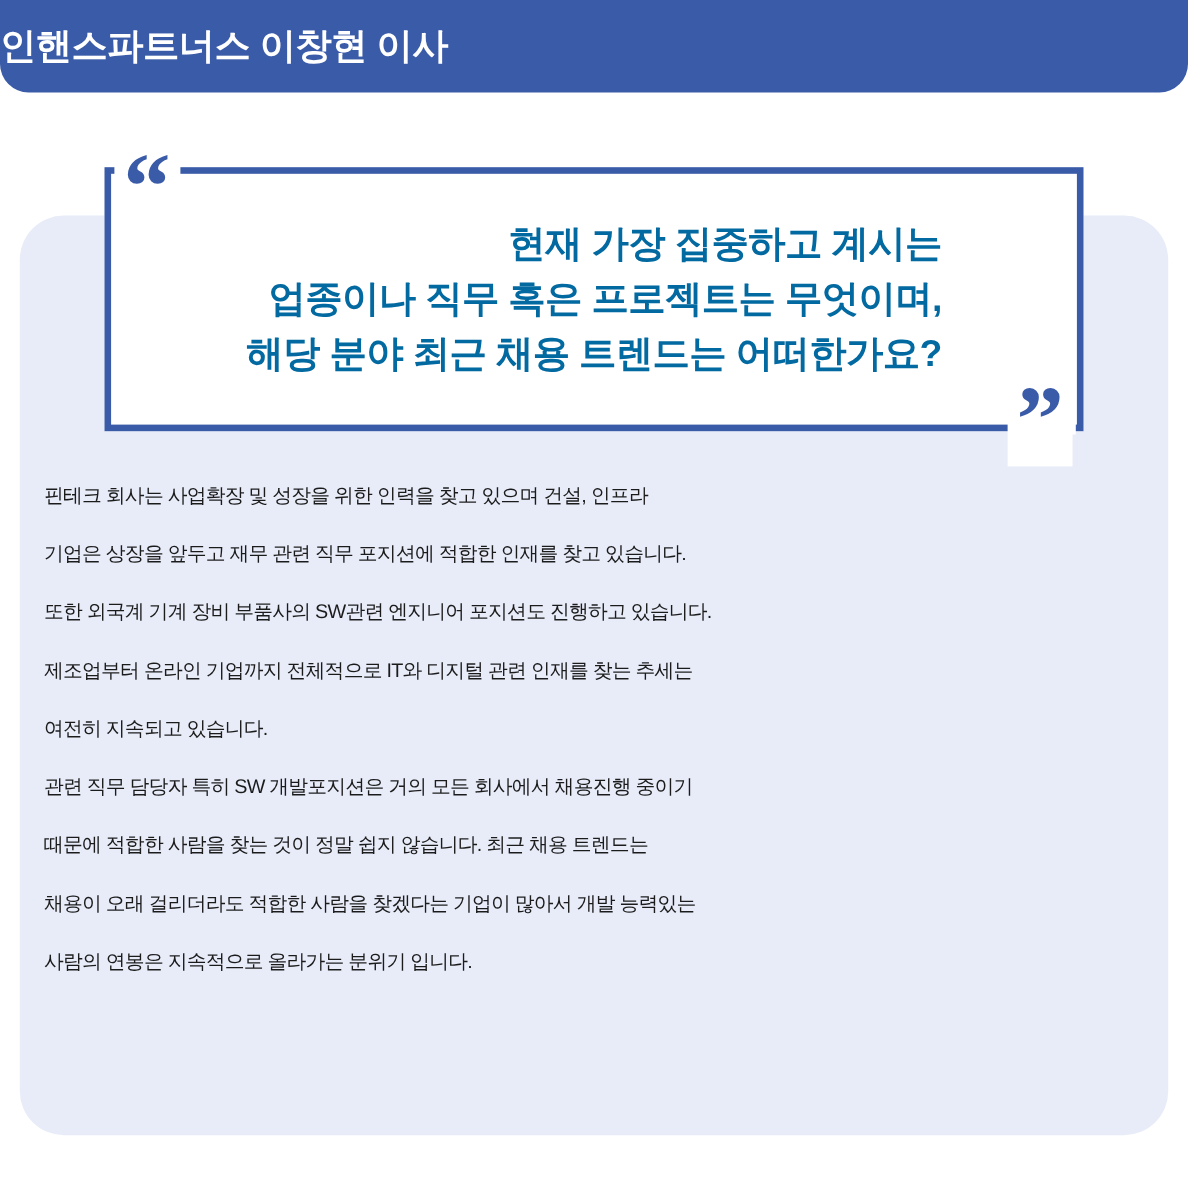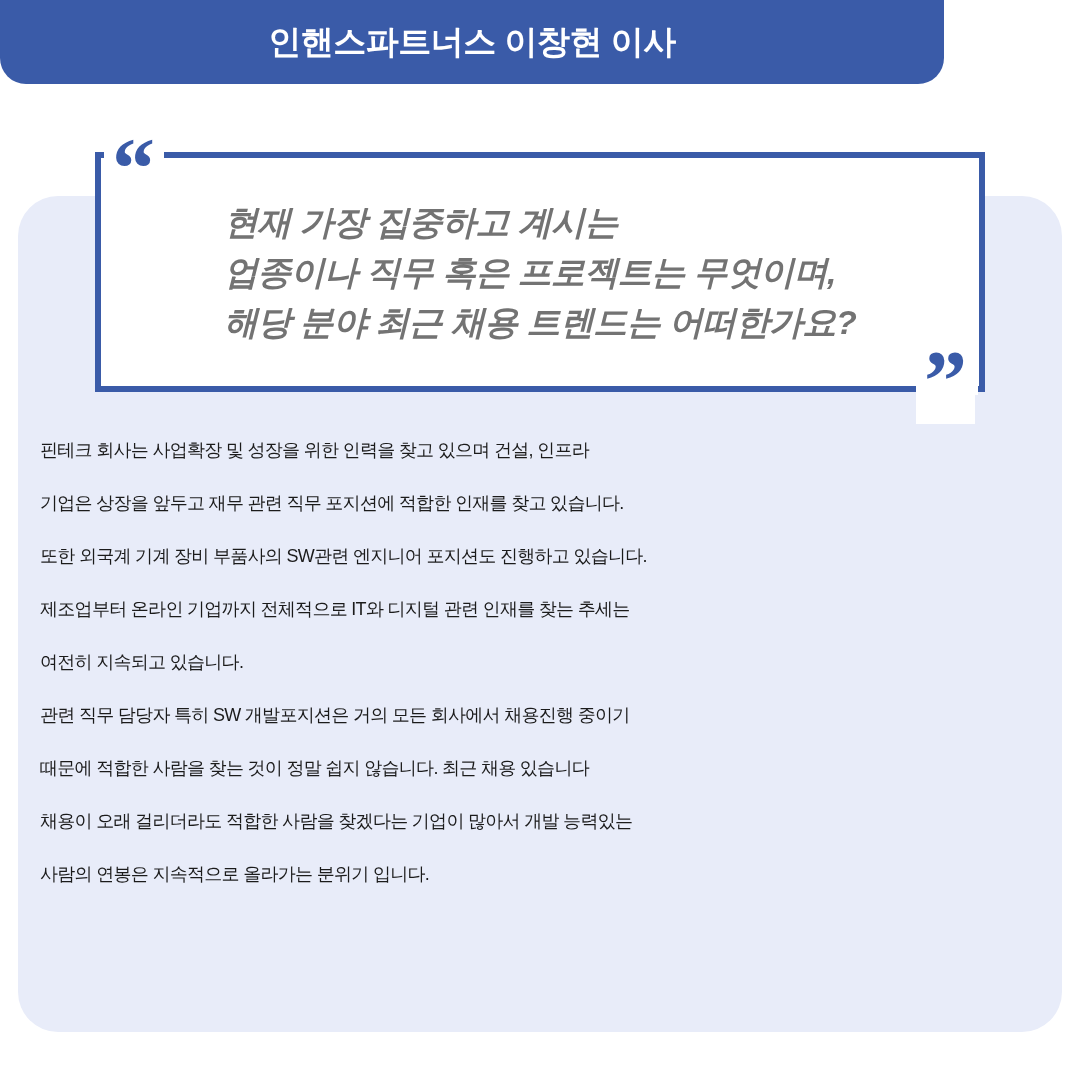--- a/index.html
+++ b/index.html
@@ -20,28 +20,28 @@
     height: 1080px;
     background: #ffffff;
     box-sizing: border-box;
   }
 
   
   .header {
     position: absolute;
     left: 0;
     top: 0;
-    width: 944px;
+    width: 1080px;
     height: 84px;
     background: #3a5ba8;
     border-bottom-left-radius: 26px;
     border-bottom-right-radius: 26px;
     display: flex;
     align-items: center;
-    justify-content: center;
+    justify-content: flex-start;
   }
   .header-title {
     color: #ffffff;
     font-size: 33px;
     font-weight: bold;
     letter-spacing: -0.5px;
     text-align: center;
     white-space: nowrap;
   }
 
@@ -64,28 +64,27 @@
     width: 890px;
     height: 240px;
     background: #ffffff;
     border: 6px solid #3a5ba8;
     box-sizing: border-box;
     display: flex;
     align-items: center;
     justify-content: center;
   }
   .question-text {
-    color: #737373;
+    color: #0369a1;
     font-size: 34px;
     font-weight: bold;
     line-height: 1.48;
-    text-align: left;
+    text-align: right;
     letter-spacing: -0.6px;
     white-space: pre-line;
-    font-style: italic;
   }
 
   
   .quote-mark {
     position: absolute;
     color: #3a5ba8;
     font-family: "Liberation Serif", serif;
     font-size: 86px;
     font-weight: bold;
     line-height: 1;
@@ -161,18 +160,18 @@
   <div class="quote-mark quote-open">“</div>
   <div class="quote-mark quote-close">”</div>
 
   <div class="answer">
     <p>핀테크 회사는 사업확장 및 성장을 위한 인력을 찾고 있으며 건설, 인프라
 기업은 상장을 앞두고 재무 관련 직무 포지션에 적합한 인재를 찾고 있습니다.
 또한 외국계 기계 장비 부품사의 SW관련 엔지니어 포지션도 진행하고 있습니다.
 제조업부터 온라인 기업까지 전체적으로 IT와 디지털 관련 인재를 찾는 추세는
 여전히 지속되고 있습니다.</p>
     <p>관련 직무 담당자 특히 SW 개발포지션은 거의 모든 회사에서 채용진행 중이기
-때문에 적합한 사람을 찾는 것이 정말 쉽지 않습니다. 최근 채용 있습니다
+때문에 적합한 사람을 찾는 것이 정말 쉽지 않습니다. 최근 채용 트렌드는
 채용이 오래 걸리더라도 적합한 사람을 찾겠다는 기업이 많아서 개발 능력있는
 사람의 연봉은 지속적으로 올라가는 분위기 입니다.</p>
   </div>
 
 </div>
 
 </body></html>

